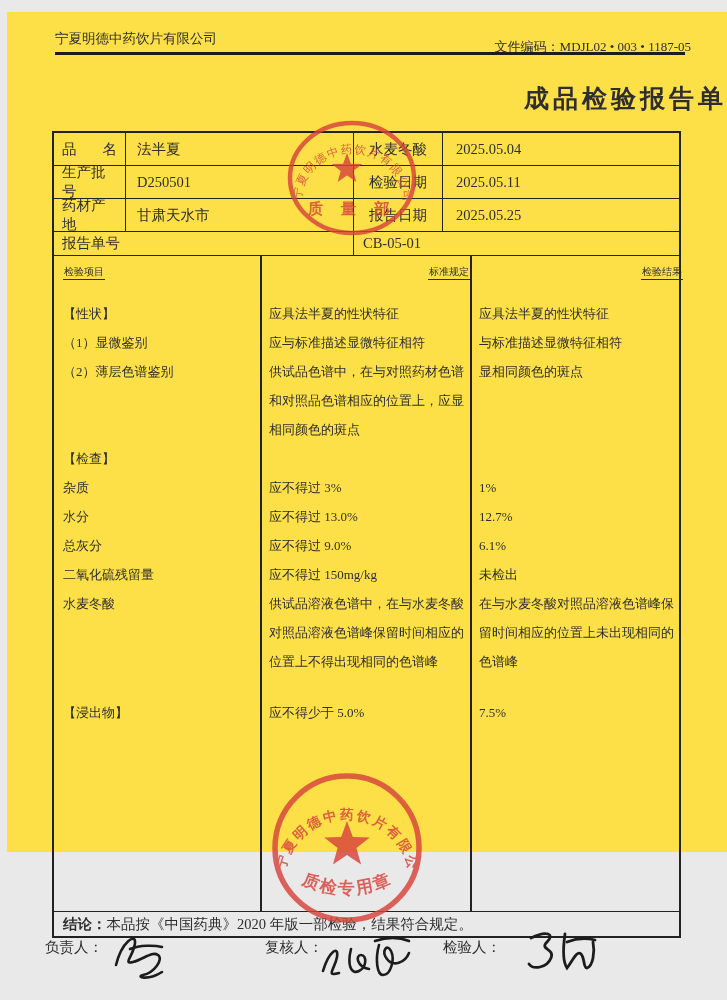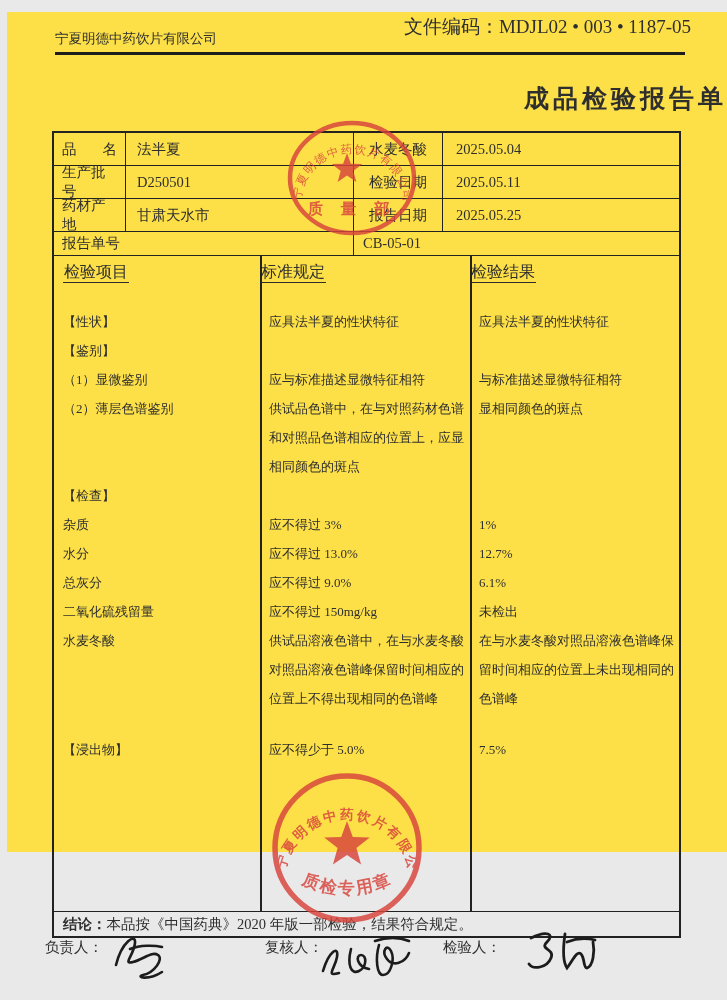--- a/index.html
+++ b/index.html
@@ -1,21 +1,21 @@
 <!DOCTYPE html>
 <html><head>
 <meta charset="utf-8">
 <style>
   html,body{margin:0;padding:0;width:727px;height:1000px;overflow:hidden;
     background:#e9e9e9;font-family:"Liberation Serif","DejaVu Serif",serif;}
   #page{position:absolute;left:7px;top:12px;width:720px;height:840px;background:#fde047;color:#2e2e2e;}
   .abs{position:absolute;}
   
   #hdr-company{left:48px;top:18px;font-size:13.5px;}
-  #hdr-code{right:36px;top:2px;font-size:19px;}
+  #hdr-code{right:36px;top:26px;font-size:13px;}
   #hdr-rule{left:48px;top:40px;width:630px;height:3px;background:#1d1d1d;}
   
   #doc-title{left:0;top:70px;width:720px;text-align:right;font-size:25px;font-weight:bold;letter-spacing:4px;}
   
   #main-table{left:45px;top:119px;width:629px;border:2px solid #222;box-sizing:border-box;background:transparent;}
   .irow{display:grid;grid-template-columns:72px 228px 89px 240px;border-bottom:1.6px solid #222;}
   .irow.r4{grid-template-columns:300px 329px;}
   .icell{box-sizing:border-box;font-size:14.5px;display:flex;align-items:center;}
   .icell.lab{justify-content:space-between;padding:0 8px;border-right:1.6px solid #222;}
   .icell.val{padding-left:11px;border-right:1.6px solid #222;}
@@ -25,22 +25,22 @@
   .irow.r4 .icell{border-right:none;font-family:Liberation Serif, serif;}
   .irow.r4 .left4{padding-left:8px;border-right:1.6px solid #222;}
   .irow.r4 .right4{padding-left:9px;}
   
   #results{position:relative;height:655px;font-size:13px;}
   .vline{position:absolute;top:0;bottom:0;width:1.8px;background:#222;}
   #vline1{left:206px;} #vline2{left:416px;}
   .rrow{display:grid;grid-template-columns:206px 210px 213px;line-height:29px;}
   .rrow .ci{padding-left:9px;}
   .rrow .cs,.rrow .cr{padding-left:9px;white-space:pre-line;}
-  #rhead{padding-top:5px;margin-bottom:24px;line-height:22px;font-size:16px;font-family:Liberation Serif, serif;}
-  #rhead .cs,#rhead .cr{text-align:left;padding-left:0;}
+  #rhead{padding-top:5px;margin-bottom:16px;line-height:22px;font-size:10px;font-family:Liberation Serif, serif;}
+  #rhead .cs,#rhead .cr{text-align:right;padding-left:0;}
   #rhead span{border-bottom:1px solid #2e2e2e;padding:0 1px 2px 1px;}
   .g-extract{margin-top:22px;}
   
   #conclusion{border-top:1.8px solid #222;height:24px;display:flex;align-items:center;padding-left:9px;font-size:14.5px;}
   #conclusion b{font-weight:bold;}
   
   .sig-label{font-size:14.5px;top:926px;}
   #lbl-resp{left:38px;} #lbl-rev{left:258px;} #lbl-insp{left:436px;}
   svg text{font-family:"Liberation Serif","DejaVu Serif",serif;}
   .stamp{opacity:0.82;pointer-events:none;}
@@ -101,21 +101,20 @@
         <div class="cs"><span>标准规定</span></div>
         <div class="cr"><span>检验结果</span></div>
       </div>
 
       <div class="rrow">
         <div class="ci">【性状】</div>
         <div class="cs">应具法半夏的性状特征</div>
         <div class="cr">应具法半夏的性状特征</div>
       </div>
       <div class="rrow">
-        <div class="ci">【鉴别】</div>
         <div class="cs"></div>
         <div class="cr"></div>
       </div>
       <div class="rrow">
         <div class="ci">（1）显微鉴别</div>
         <div class="cs">应与标准描述显微特征相符</div>
         <div class="cr">与标准描述显微特征相符</div>
       </div>
       <div class="rrow">
         <div class="ci">（2）薄层色谱鉴别</div>

